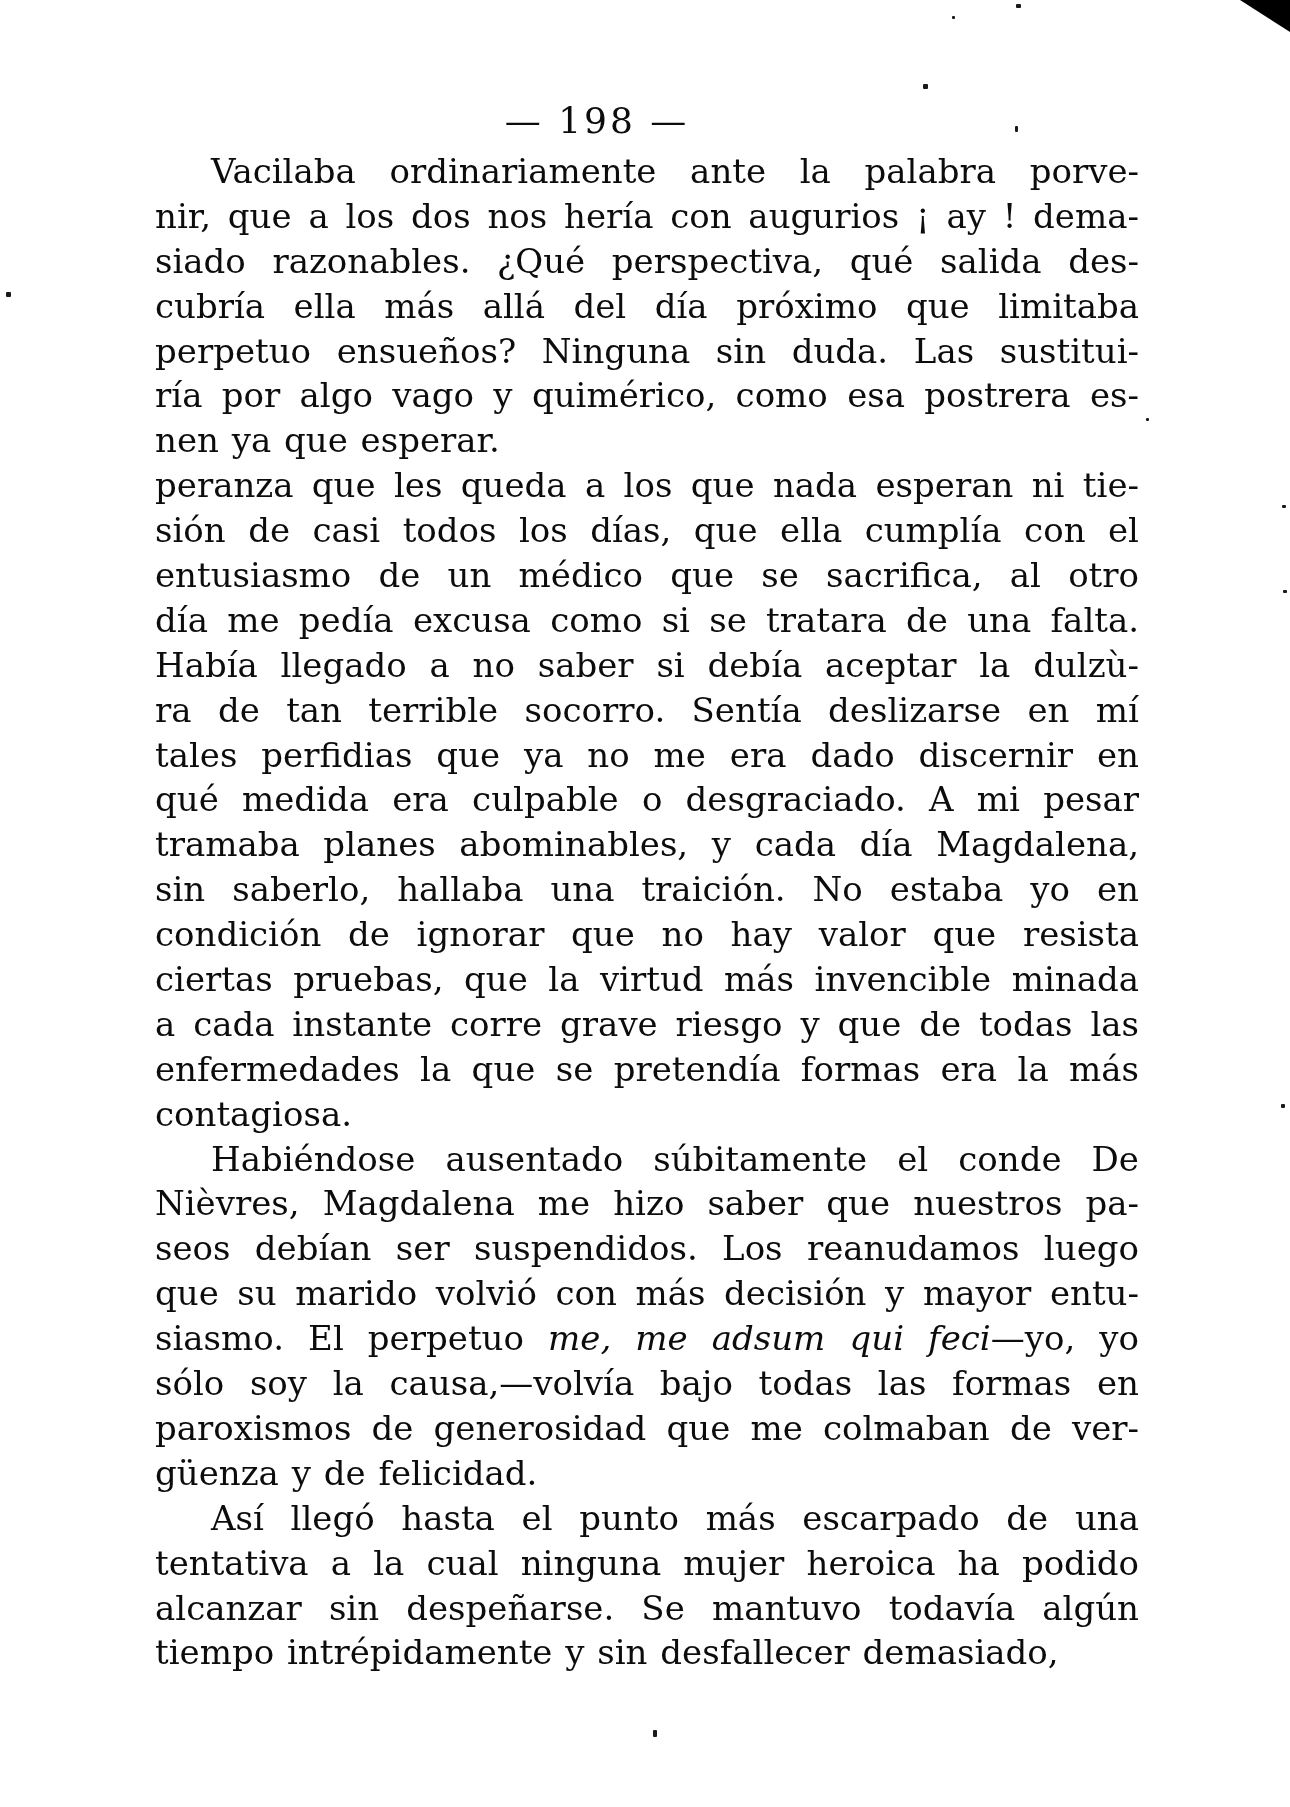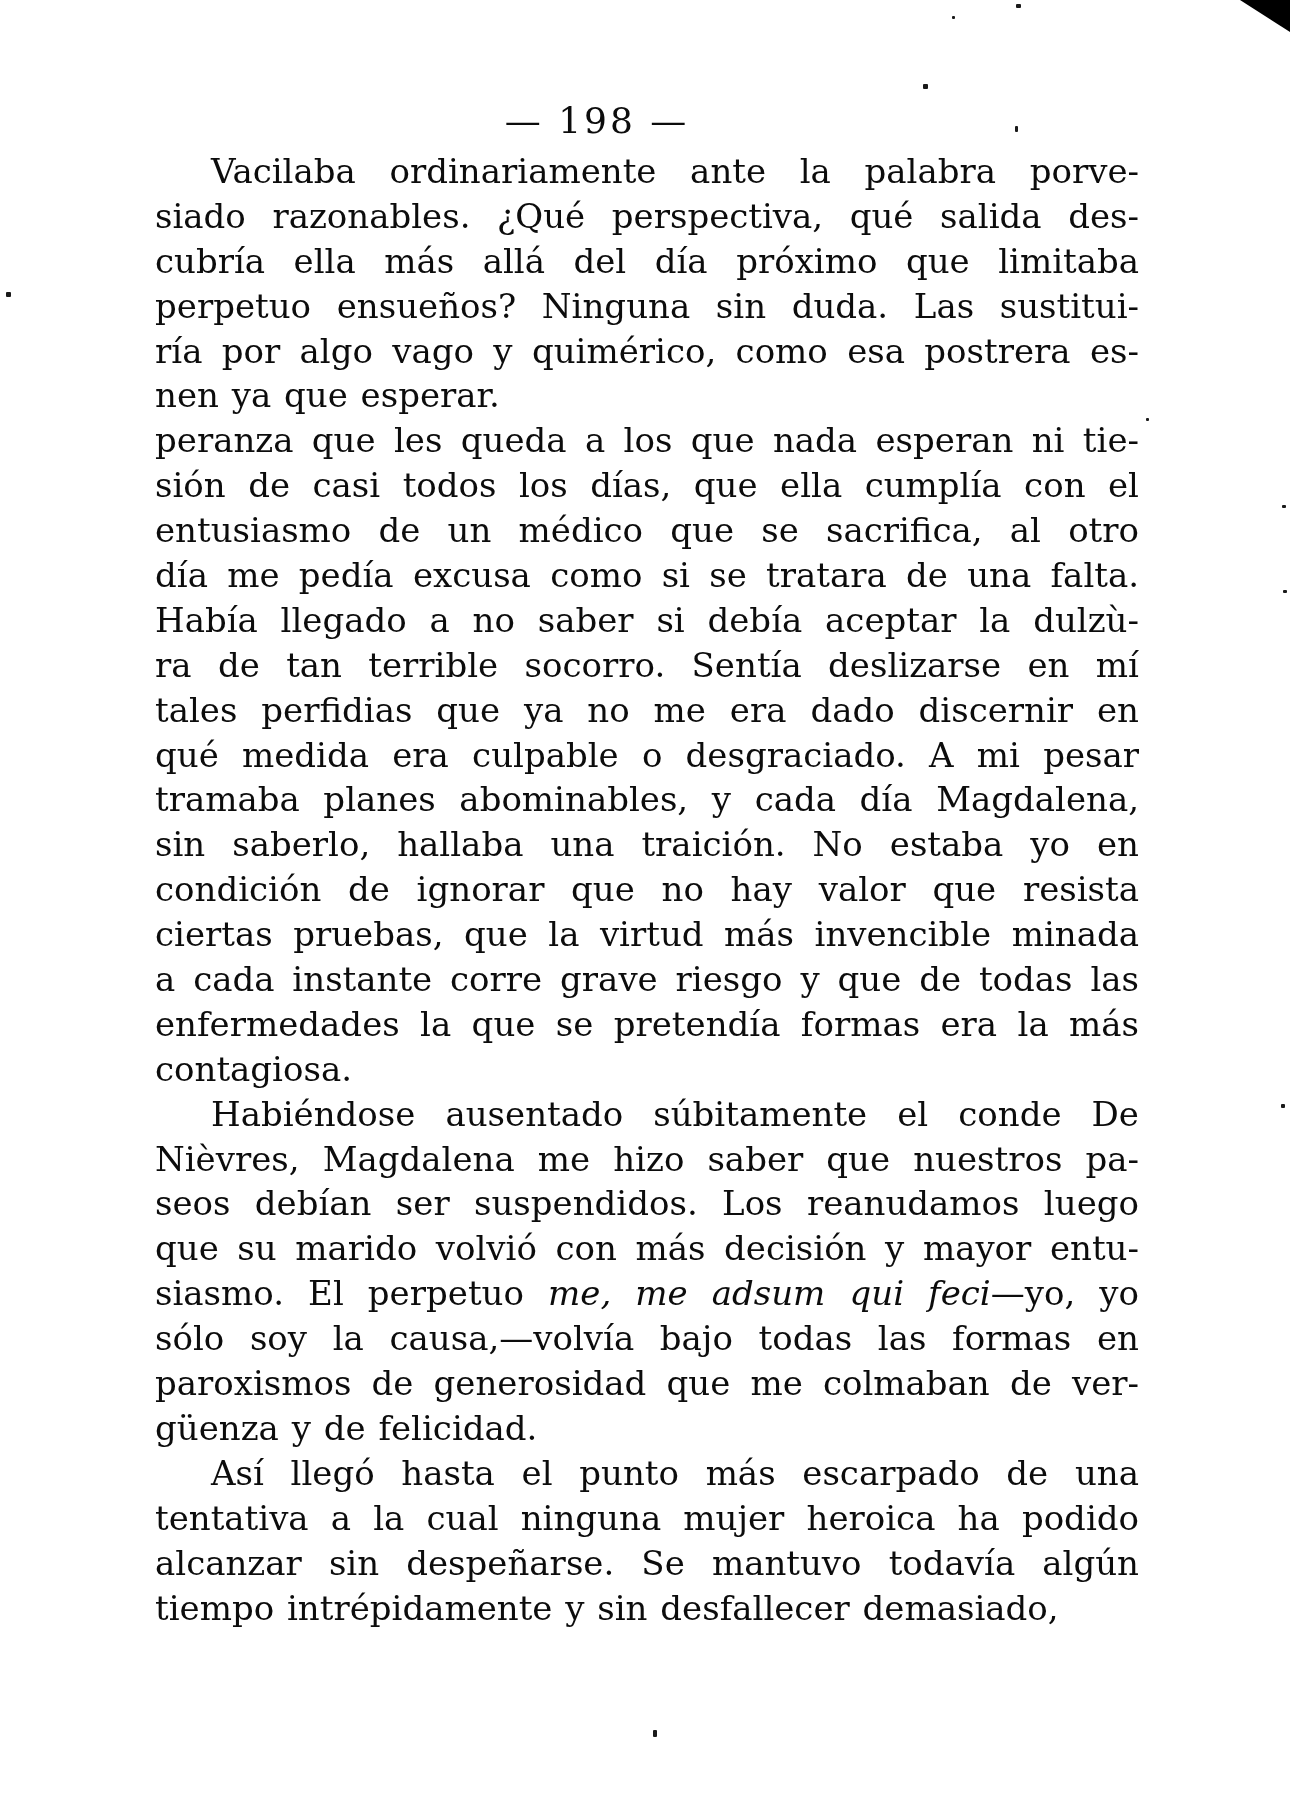--- a/index.html
+++ b/index.html
@@ -48,20 +48,21 @@
 </style>
 </head>
 <body>
 
 <div class="page">
 
   <div class="page-number">— 198 —</div>
 
   <div class="body-block" id="body-block">
       <div class="line first"><span>Vacilaba ordinariamente ante la palabra porve-</span></div>
+      <div class="line"><span>nir, que a los dos nos hería con augurios ¡ ay ! dema-</span></div>
       <div class="line"><span>siado razonables. ¿Qué perspectiva, qué salida des-</span></div>
       <div class="line"><span>cubría ella más allá del día próximo que limitaba</span></div>
       <div class="line"><span>perpetuo ensueños? Ninguna sin duda. Las sustitui-</span></div>
       <div class="line"><span>ría por algo vago y quimérico, como esa postrera es-</span></div>
       <div class="line end"><span>nen ya que esperar.</span></div>
       <div class="line"><span>peranza que les queda a los que nada esperan ni tie-</span></div>
       <div class="line"><span>sión de casi todos los días, que ella cumplía con el</span></div>
       <div class="line"><span>entusiasmo de un médico que se sacrifica, al otro</span></div>
       <div class="line"><span>día me pedía excusa como si se tratara de una falta.</span></div>
       <div class="line"><span>Había llegado a no saber si debía aceptar la dulzù-</span></div>

